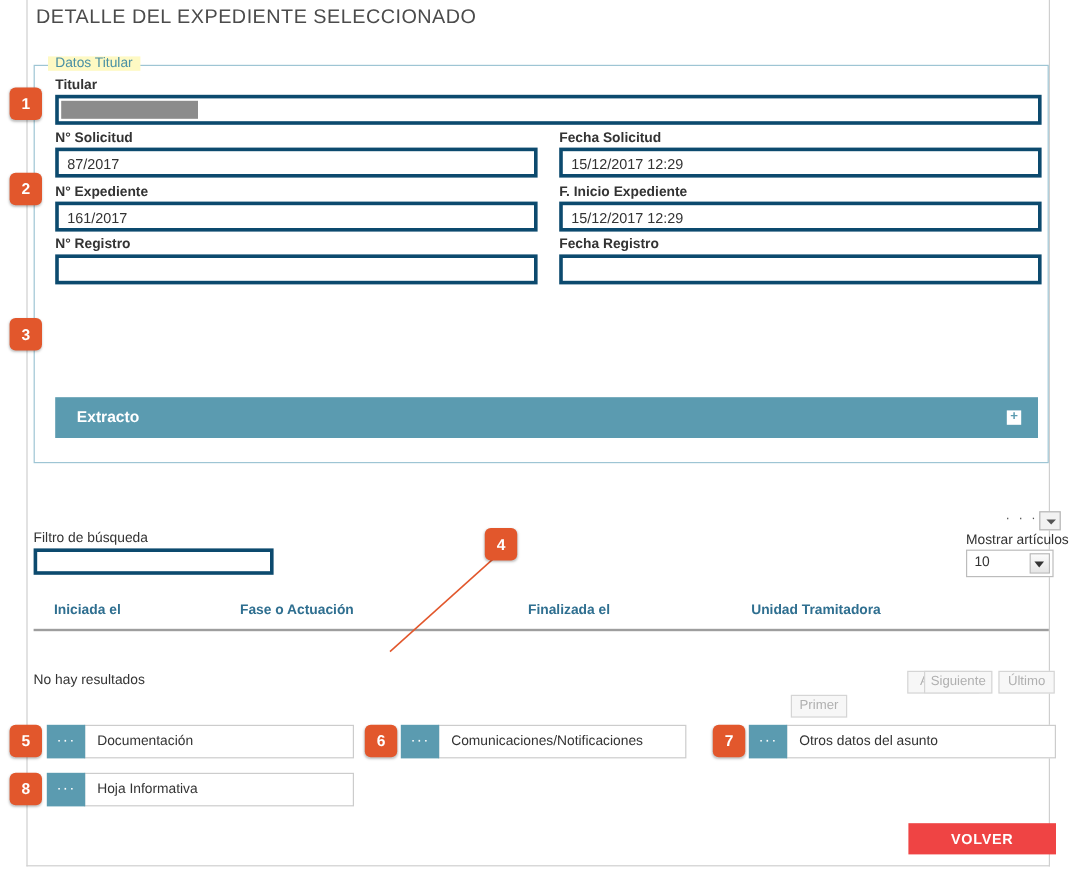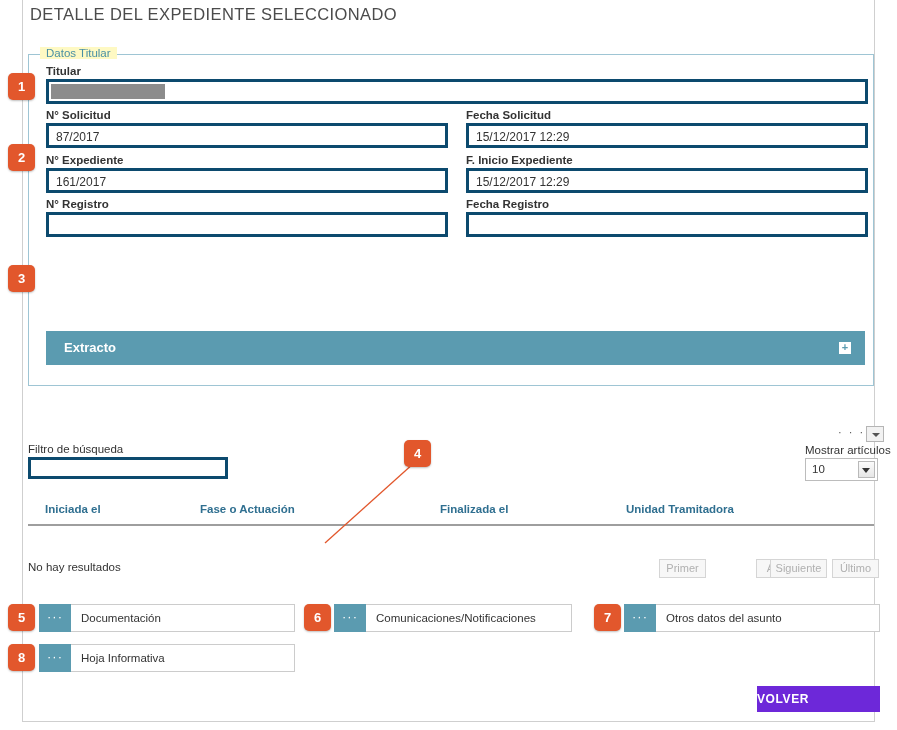--- a/index.html
+++ b/index.html
@@ -259,25 +259,26 @@
     font-size: 13px;
     letter-spacing: 1px;
   }
 
   .volver-btn {
     position: absolute;
     left: 757px;
     top: 686px;
     width: 123px;
     height: 26px;
-    background: #6d28d9;
+    background: #ef4444;
     color: #ffffff;
     font-size: 12px;
     font-weight: bold;
     letter-spacing: 0.6px;
+    text-align: center;
     line-height: 26px;
   }
 
   
   .badge {
     position: absolute;
     width: 27px;
     height: 27px;
     border-radius: 5px;
     background: #e2572c;
@@ -347,21 +348,21 @@
 
   <div class="tbl-head">
     <span class="tbl-col" style="left:1px;margin-left:16px;">Iniciada el</span>
     <span class="tbl-col" style="left:172px;">Fase o Actuación</span>
     <span class="tbl-col" style="left:412px;">Finalizada el</span>
     <span class="tbl-col" style="left:598px;">Unidad Tramitadora</span>
   </div>
 
   <div class="tbl-footer-text">No hay resultados</div>
 
-  <div class="pager" style="left:659px; width:47px;">Primer</div>
+  <div class="pager" style="left:659px; width:47px;margin-top:20px;">Primer</div>
   <div class="pager" style="left:712px; width:60px;margin-left:44px;">Anterior</div>
   <div class="pager" style="left:770px; width:57px;">Siguiente</div>
   <div class="pager" style="left:832px; width:47px;">Último</div>
 
   <div class="doc-btn" style="left:70px; top:604px; width:225px;">
     <span class="doc-handle">···</span>
     <span>Documentación</span>
   </div>
 
   <div class="doc-btn" style="left:365px; top:604px; width:207px;">

